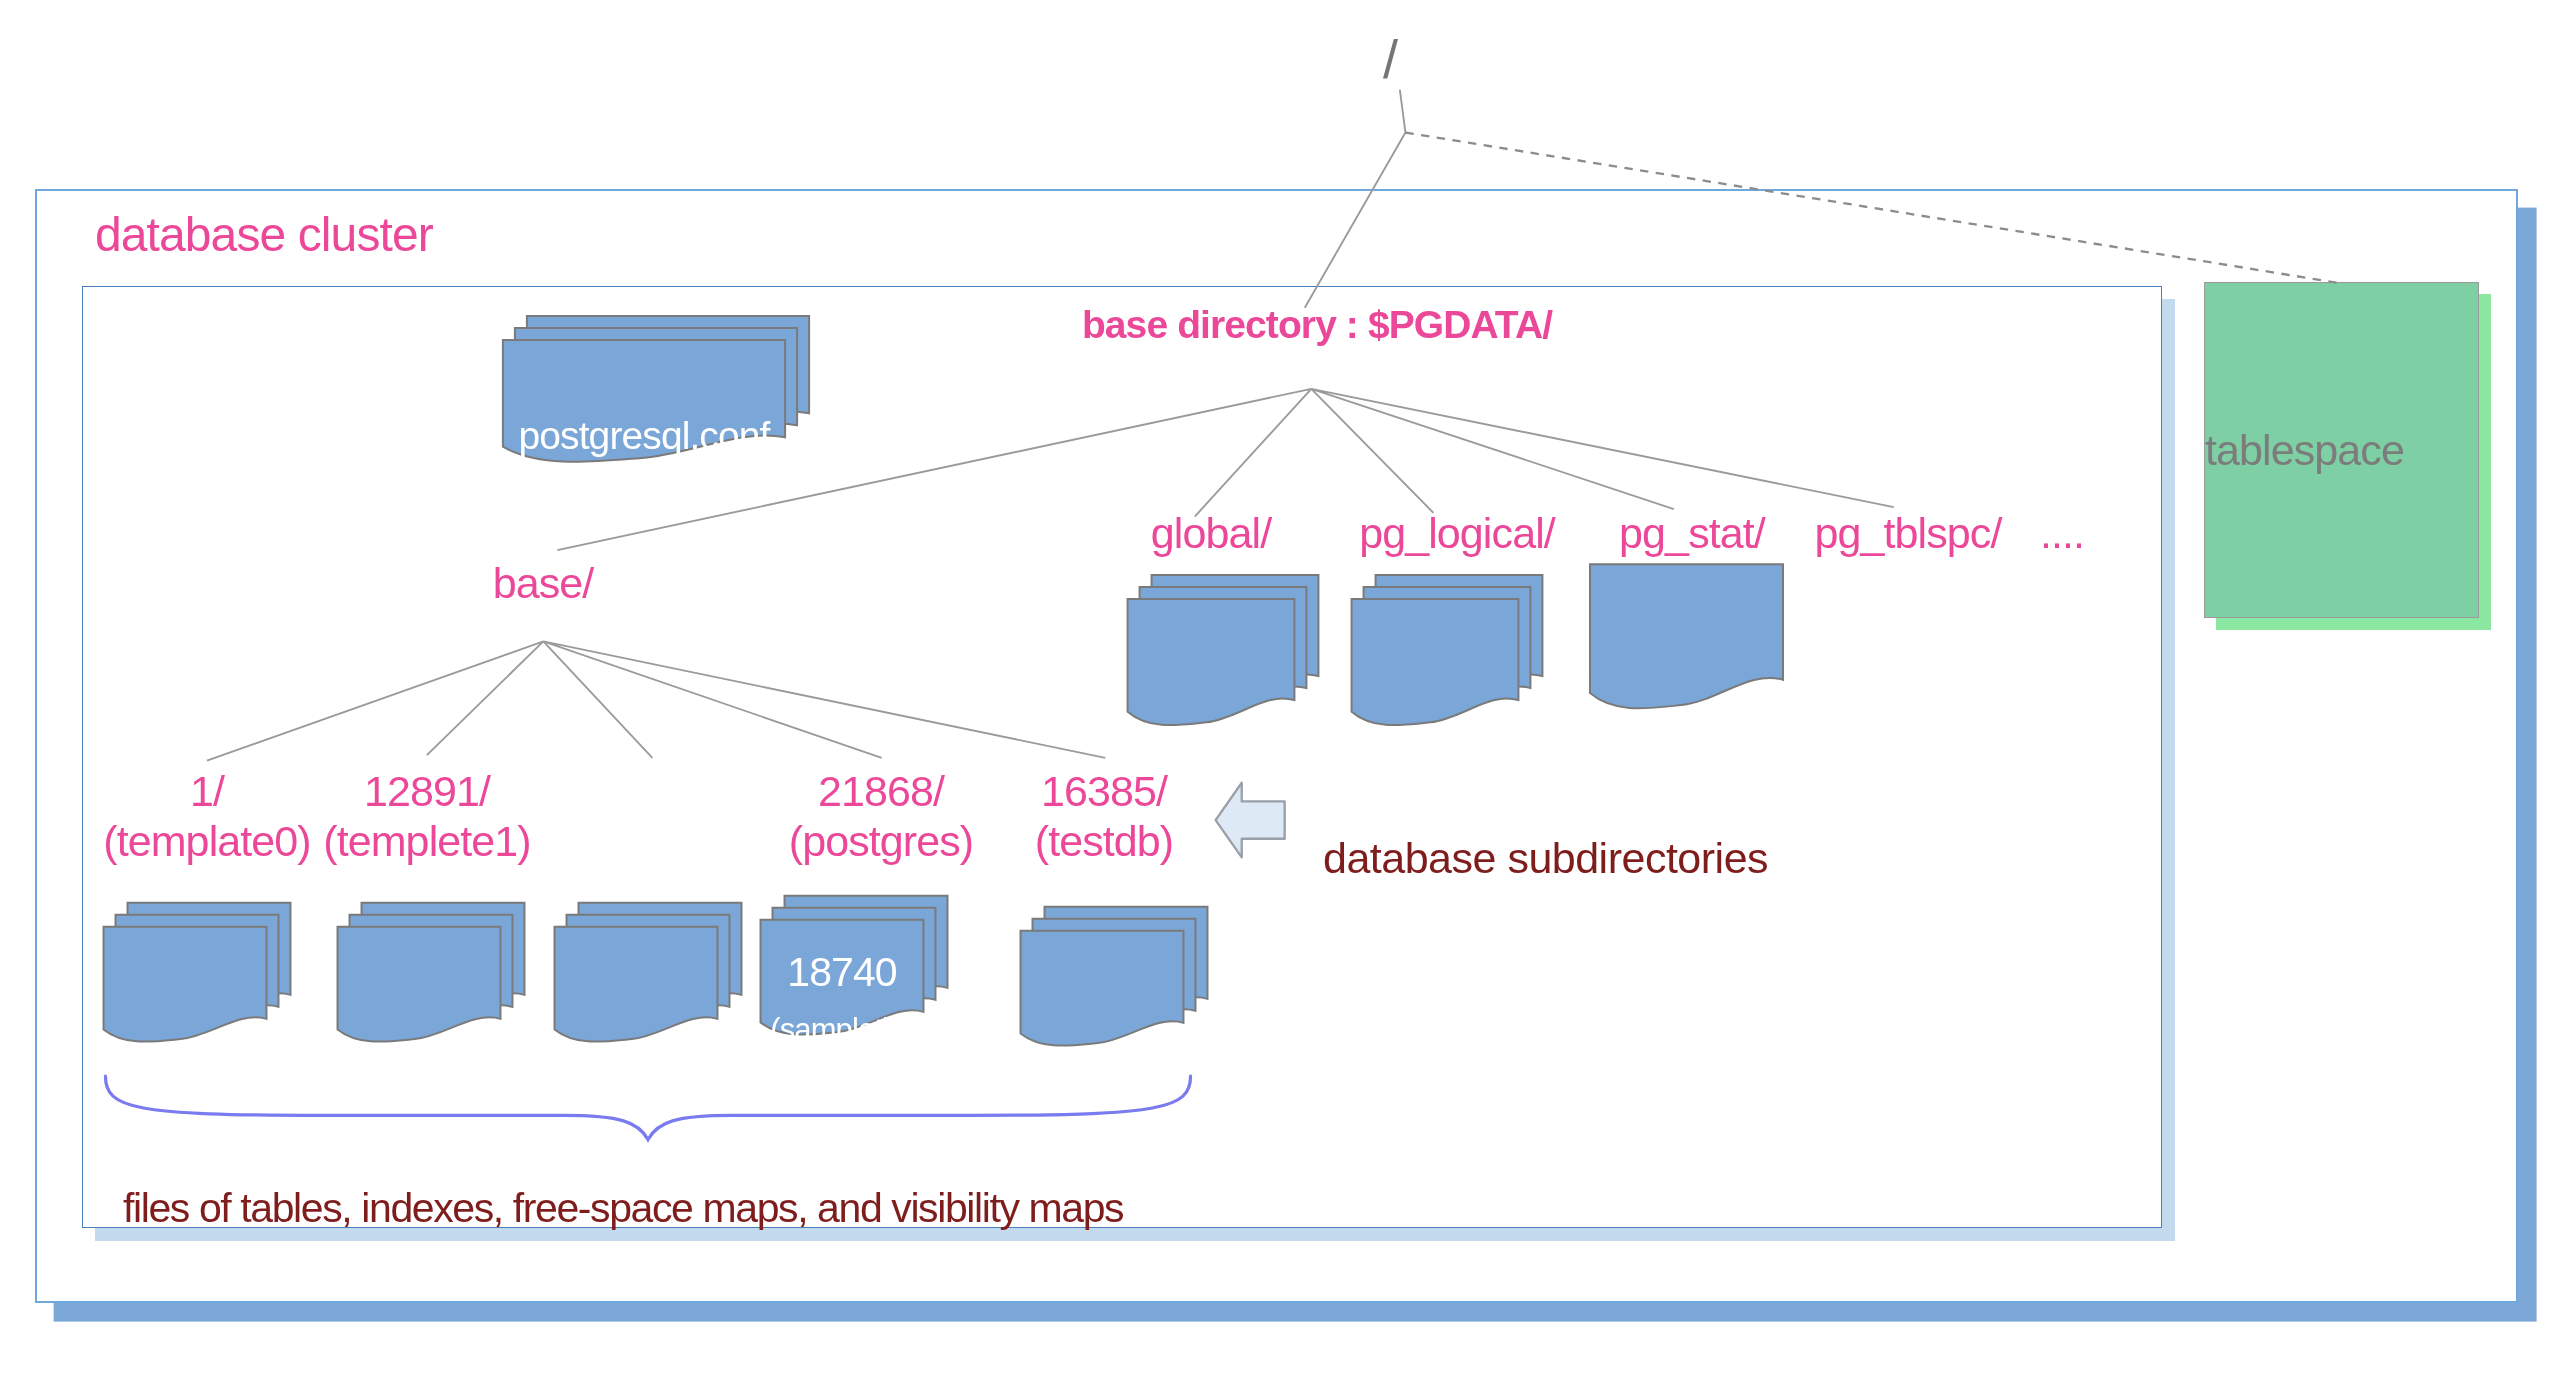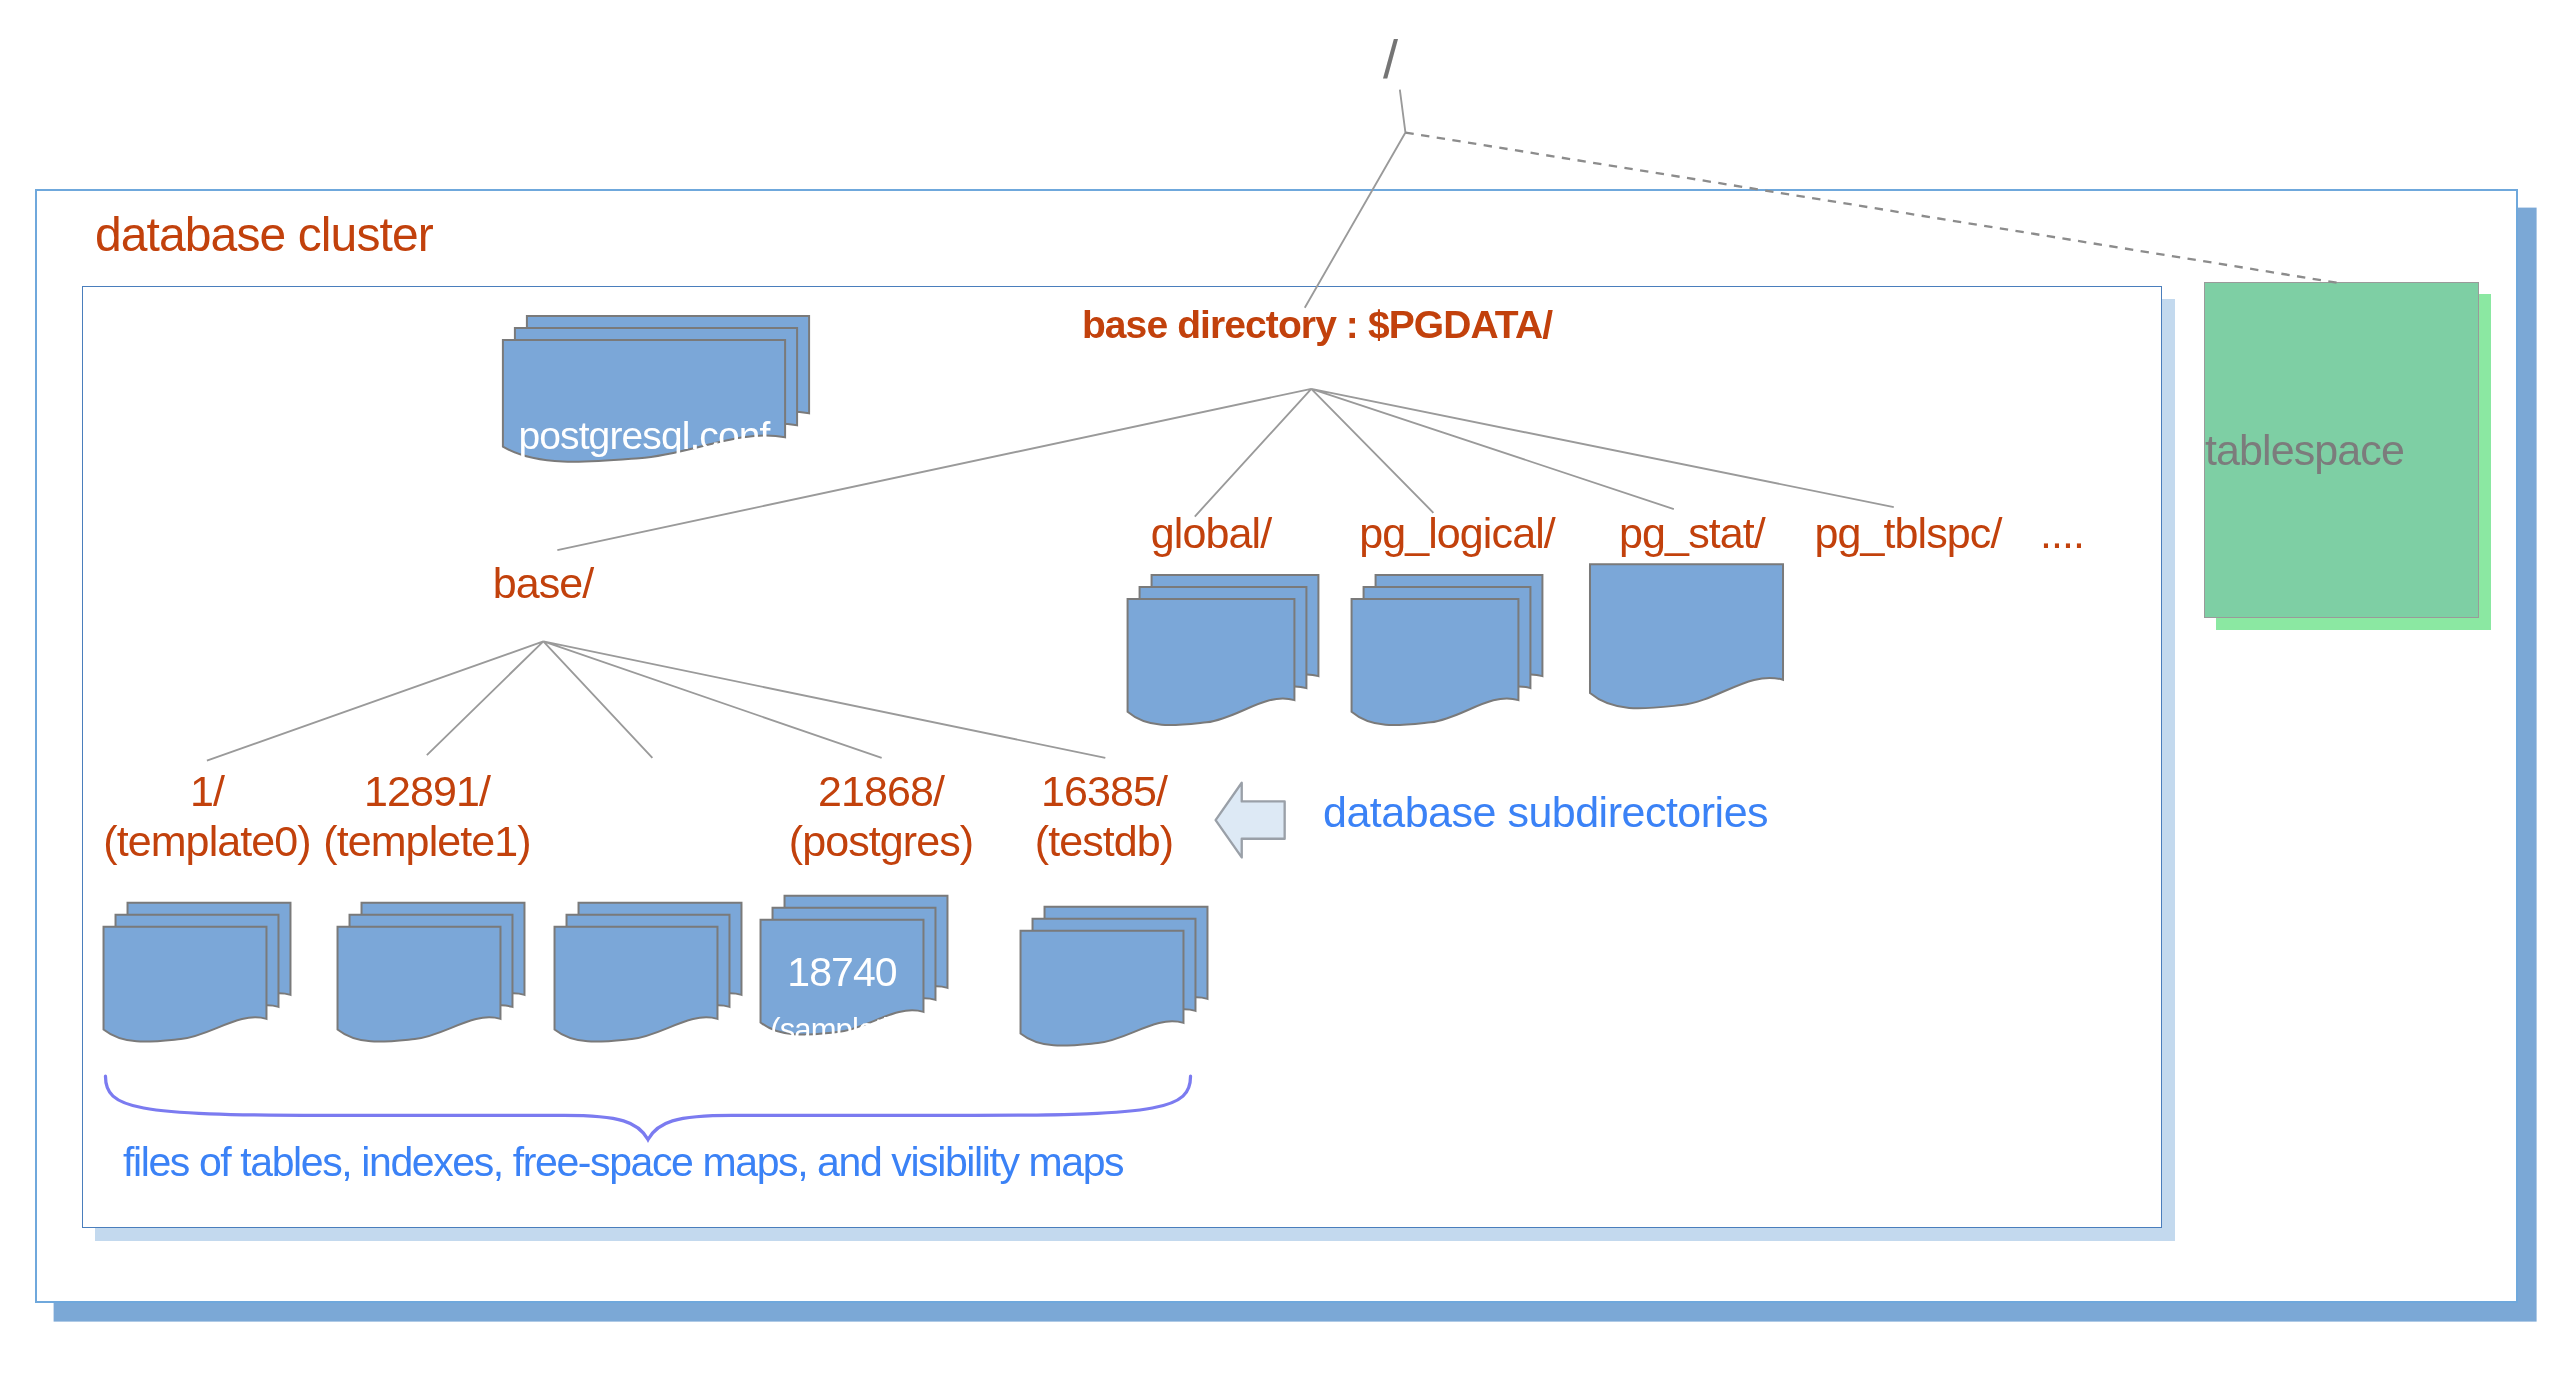--- a/index.html
+++ b/index.html
@@ -13,29 +13,29 @@
   
   .outer-box{left:35px;top:189px;width:2483px;height:1114px;background:#fff;
              border:2.8px solid #6fa8dc;box-shadow:18.6px 18.6px 0 0 #7ba8d6;}
   .inner-box{left:82px;top:286px;width:2080px;height:942px;background:#fff;
              border:1.9px solid #4a7ebc;box-shadow:13px 13px 0 0 #c3d9ee;}
   .tablespace-box{left:2204px;top:282px;width:275px;height:336px;background:#7ecfa4;
              border:1.9px solid #9a9a9a;box-shadow:12px 12px 0 0 #8be8a2;z-index:2;
              display:flex;align-items:center;}
 
   
-  .lbl{color:#c2410c;letter-spacing:-0.9px;white-space:nowrap;z-index:5;}
+  .lbl{color:#ec4899;letter-spacing:-0.9px;white-space:nowrap;z-index:5;}
   .ctr{transform:translateX(-50%);text-align:center;}
   .root-lbl{left:1383px;top:28px;font-size:54px;color:#757575;}
   .cluster-lbl{left:95px;top:207px;font-size:48px;}
   .basedir-lbl{left:1317px;top:303px;font-size:39px;font-weight:bold;}
   .dir-lbl{font-size:43px;top:509px;}
   .base-lbl{left:543px;top:559px;font-size:43px;}
   .db-lbl{top:766px;font-size:43px;line-height:50px;}
-  .note{color:#3b82f6;letter-spacing:-0.5px;white-space:nowrap;z-index:5;}
+  .note{color:#7f1d1d;letter-spacing:-0.5px;white-space:nowrap;z-index:5;margin-top:46px;}
   .subdirs-note{left:1323px;top:788px;font-size:43px;}
   .files-note{left:123px;top:1139px;font-size:41px;letter-spacing:-1.4px;}
   .ts-lbl{font-size:43px;color:#7c7c7c;letter-spacing:-0.9px;}
 
   
   .stack{position:absolute;z-index:4;}
   .doc{position:absolute;}
   .doc.back{left:24px;top:0;}
   .doc.mid{left:12px;top:12px;}
   .doc.front{left:0;top:24px;}

